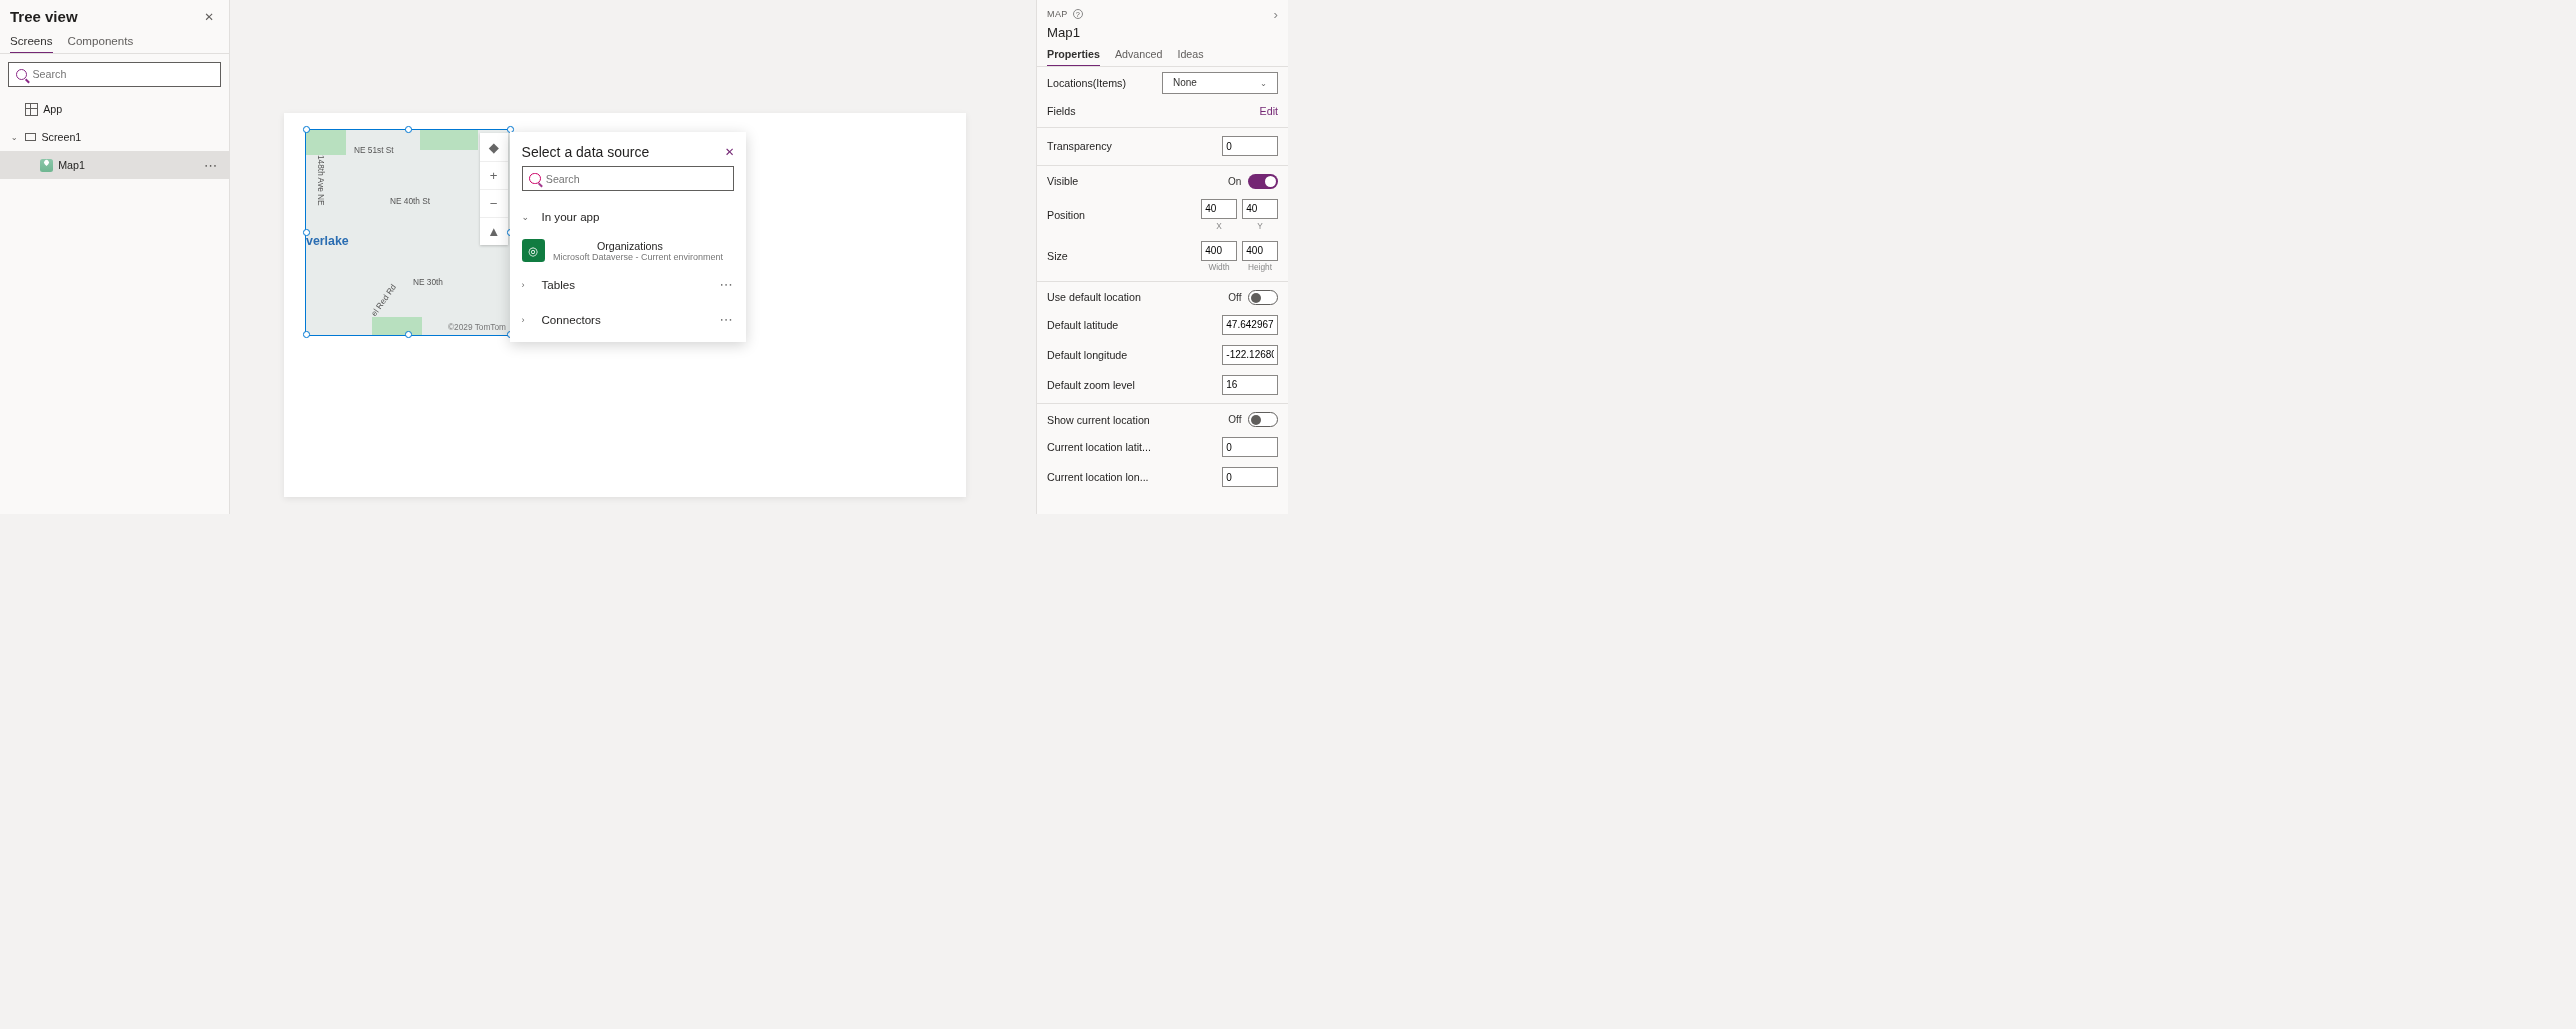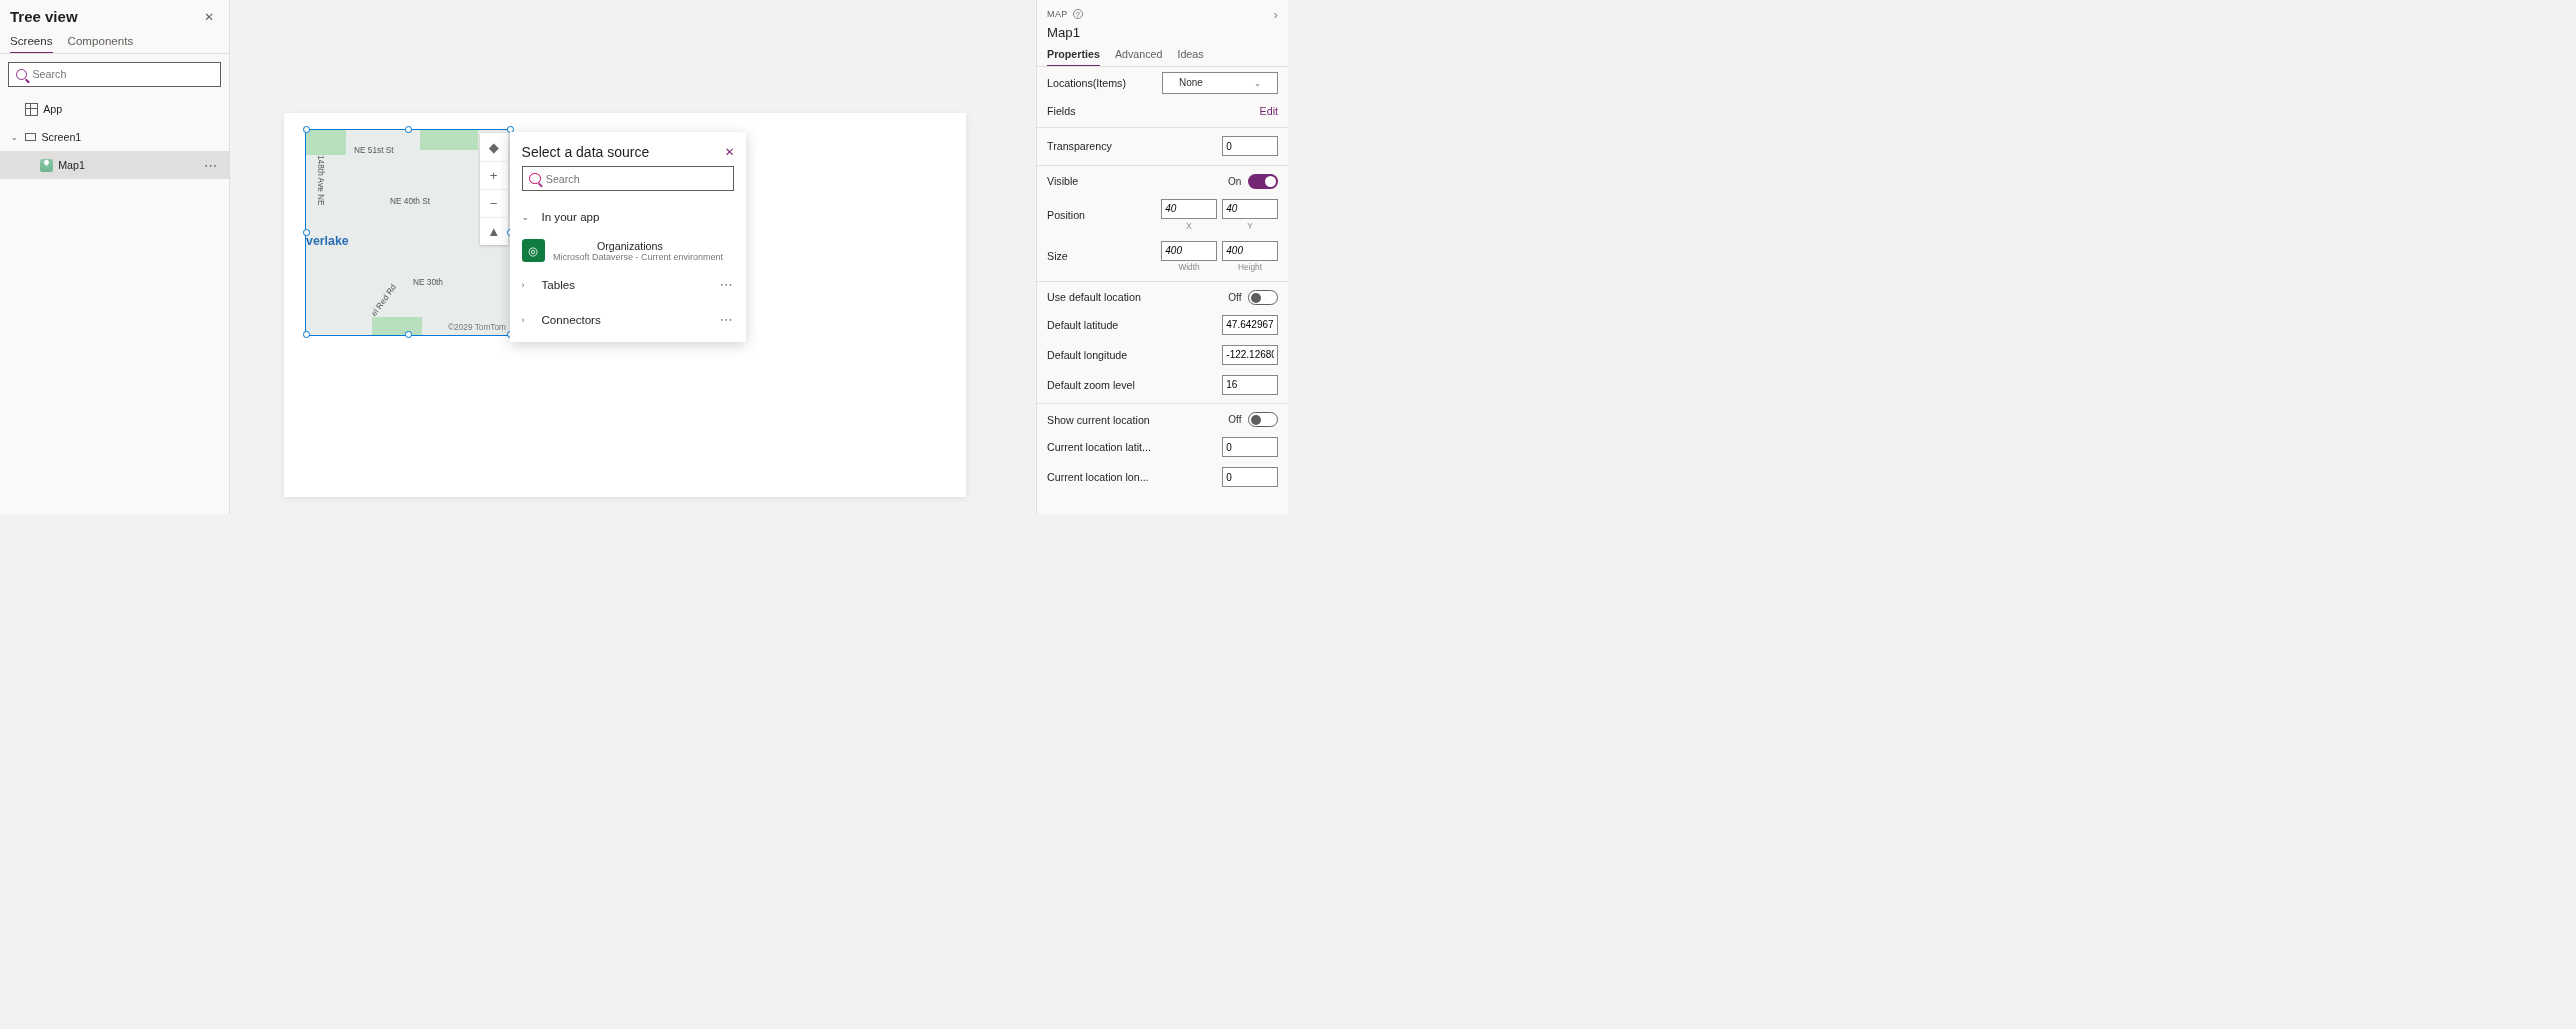--- a/index.html
+++ b/index.html
@@ -69,35 +69,35 @@
 .help-circ { width:10.7px;height:10.7px;border:0.8px solid #888;border-radius:50%; font-size:7.4px; display:flex; align-items:center; justify-content:center;}
 .expand-chev { color:#888; font-size:13.2px;}
 .props-name { font-size:13.2px; color:#201f1e; margin-top:3.3px;}
 .props-tabs { display:flex; gap:15px; padding:6.6px 10px 0 10px; border-bottom:0.8px solid #e1dfdd;}
 .props-tab { font-size:10.7px; color:#605e5c; padding-bottom:5px; cursor:pointer;}
 .props-tab.active { color:#323130; border-bottom:1.7px solid #742774; font-weight:600;text-align:right;}
 .props-body { flex:1; overflow-y:auto;}
 .prop-row { display:flex; align-items:center; justify-content:space-between; padding:5px 10px; min-height:25px;}
 .prop-row .lbl { font-size:10.7px; color:#201f1e; flex:1; white-space:nowrap; overflow:hidden; text-overflow:ellipsis; padding-right:6.6px;}
 .prop-sep { border-top:0.8px solid #e1dfdd; margin:3.3px 0;}
-.combo { height:21.5px; border:0.8px solid #8a8886; background:#fff; width:116px; display:flex; align-items:center; justify-content:space-between; padding:0 16px; font-size:10px; cursor:pointer;gap:32px;}
+.combo { height:21.5px; border:0.8px solid #8a8886; background:#fff; width:116px; display:flex; align-items:center; justify-content:space-between; padding:0 10px; font-size:10px; cursor:pointer;gap:32px;}
 .combo .cv { color:#323130;}
 .combo .carrow { color:#666; font-size:8.3px;}
 .link-btn { color:#742774; font-size:10.7px; cursor:pointer;}
 .num-input { width:56px; height:20px; border:0.8px solid #8a8886; background:#fff; font-size:10px; padding:0 3.3px; outline:none;}
 .toggle { width:30px; height:15px; border-radius:7.4px; position:relative; cursor:pointer;}
 .toggle.on { background:#742774;}
 .toggle.off { background:#fff; border:0.8px solid #605e5c;}
 .toggle .knob { position:absolute; top:1.7px; width:11.6px; height:11.6px; border-radius:50%;}
 .toggle.on .knob { right:1.7px; background:#fff;}
 .toggle.off .knob { left:1.7px; background:#605e5c; width:10px; height:10px; top:1.7px;}
 .toggle-wrap { display:flex; align-items:center; gap:6.6px;}
 .toggle-txt { font-size:10px; color:#323130;}
 .pair-col { display:flex; flex-direction:column; align-items:center;}
-.pair-col input { width:56px;font-style:italic;}
+.pair-col input { width:36px;}
 .pair-sub { font-size:8.3px; color:#888; margin-top:1.7px;}
 .pair-wrap { display:flex; gap:5px;}
 </style>
 </head>
 <body>
 
 <div class="tree-panel">
   <div class="tree-header">
     <div class="tree-title">Tree view</div>
     <div class="close-x">✕</div>

